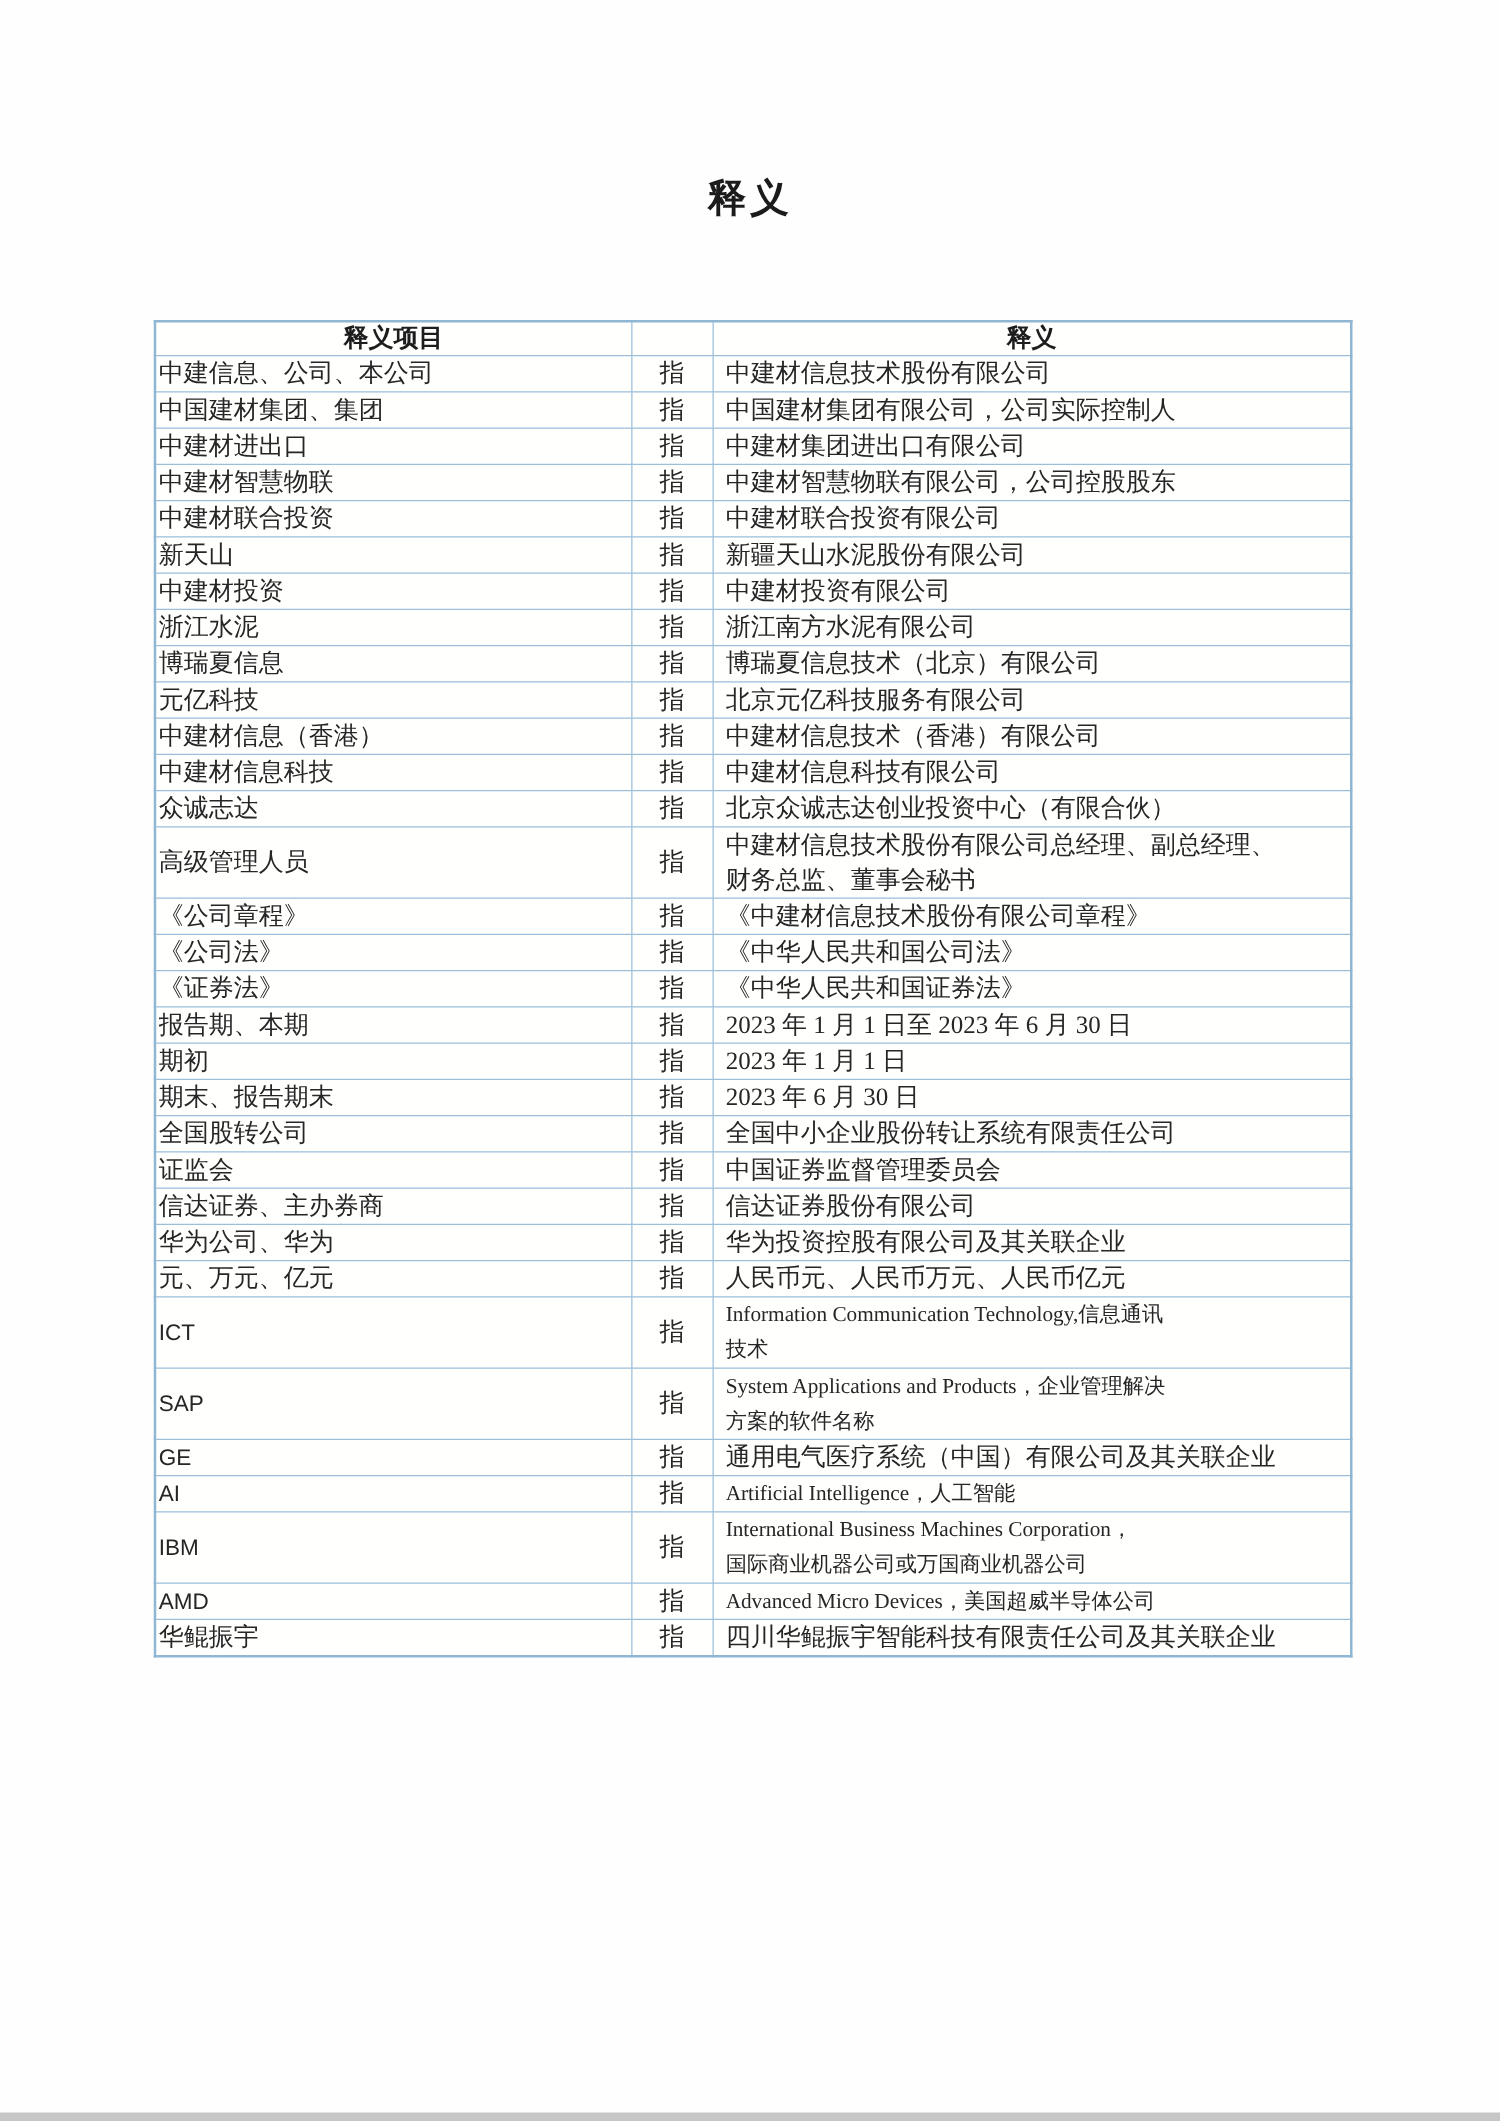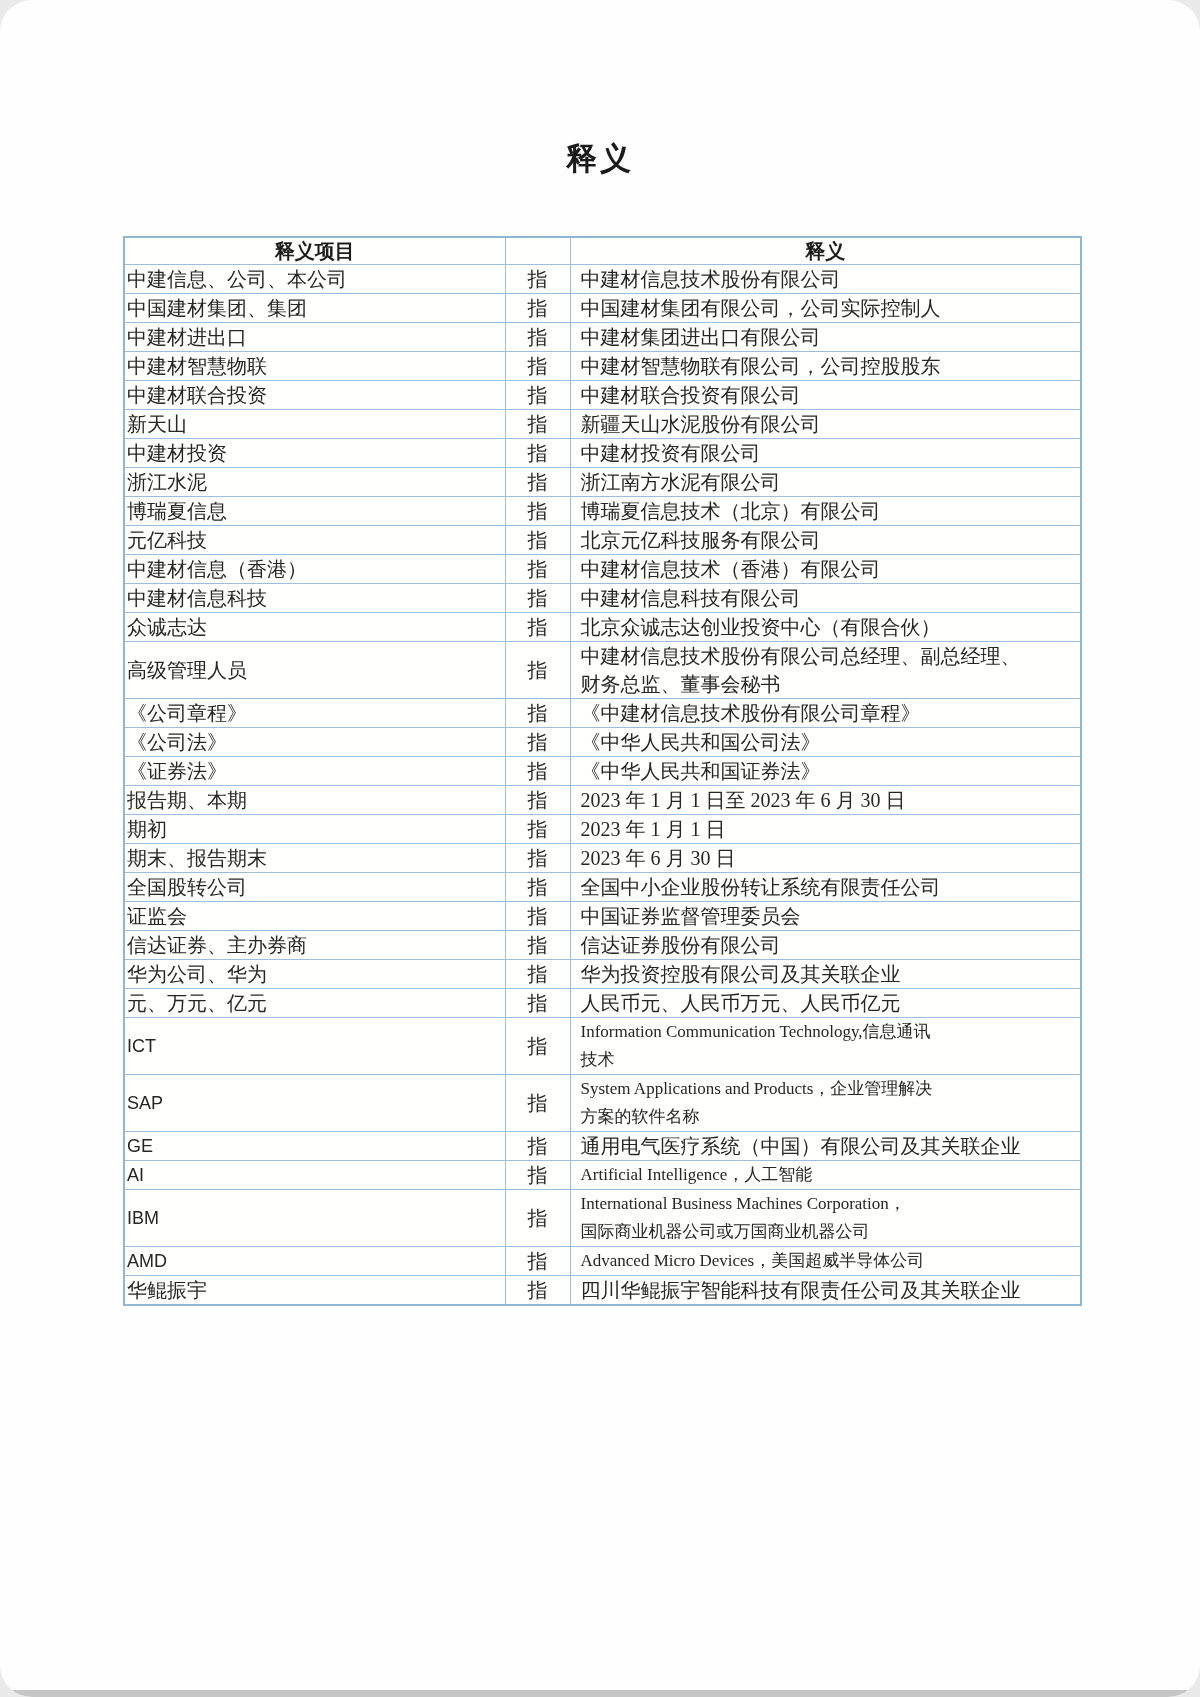--- a/index.html
+++ b/index.html
@@ -9,38 +9,37 @@
   }
   .page {
     position: relative;
     width: 1200px;
     height: 1697px;
     margin: 0 auto;
     background: #fefefe;
     overflow: hidden;
     color: #262626;
     font-family: "Liberation Serif", "DejaVu Serif", serif;
-    border-radius: 32px;
   }
   .doc-title {
     position: absolute;
     top: 141px;
     left: 0;
     width: 100%;
     text-align: center;
     font-size: 31px;
     line-height: 36px;
     font-weight: bold;
     letter-spacing: 3px;
     color: #1b1b1b;
     font-family: "Liberation Sans", "DejaVu Sans", sans-serif;
   }
   .table-wrap {
     position: absolute;
-    top: 236px;
+    top: 256px;
     left: 123px;
     width: 957px;
   }
   table.def-table {
     width: 100%;
     table-layout: fixed;
     border-collapse: collapse;
     border: 2px solid #8fb6d3;
     background: #fffffe;
   }

